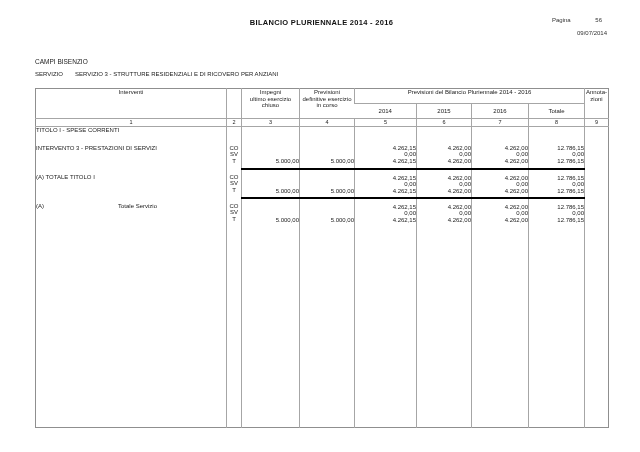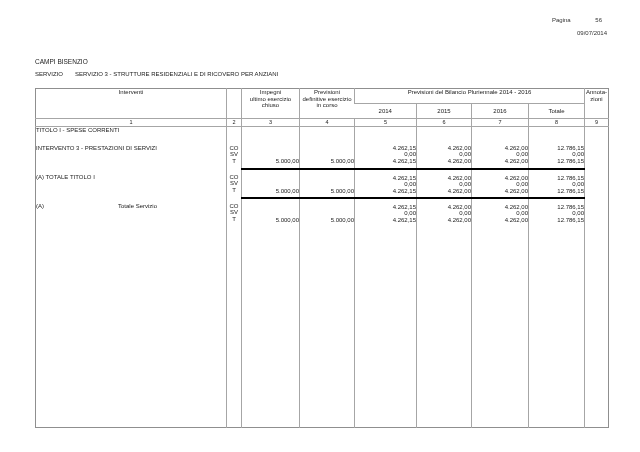--- a/index.html
+++ b/index.html
@@ -56,20 +56,21 @@
   td.val { text-align:right; padding-right:2px; }
   td.tb  { border-bottom:2px solid #000; }
   .label2 { margin-left:74px; }
   tr.filler td { border-bottom:none; }
 </style>
 </head>
 <body>
 
 <div class="page">
 
+  <div class="doc-title">BILANCIO PLURIENNALE 2014 - 2016</div>
   <div class="pagina-label">Pagina</div>
   <div class="pagina-num">56</div>
   <div class="doc-date">09/07/2014</div>
   <div class="entity">CAMPI BISENZIO</div>
   <div class="service-row">
     <span class="svc-label">SERVIZIO</span><span>SERVIZIO 3 - STRUTTURE RESIDENZIALI E DI RICOVERO PER ANZIANI</span>
   </div>
 
   <table class="budget">
     <colgroup>

